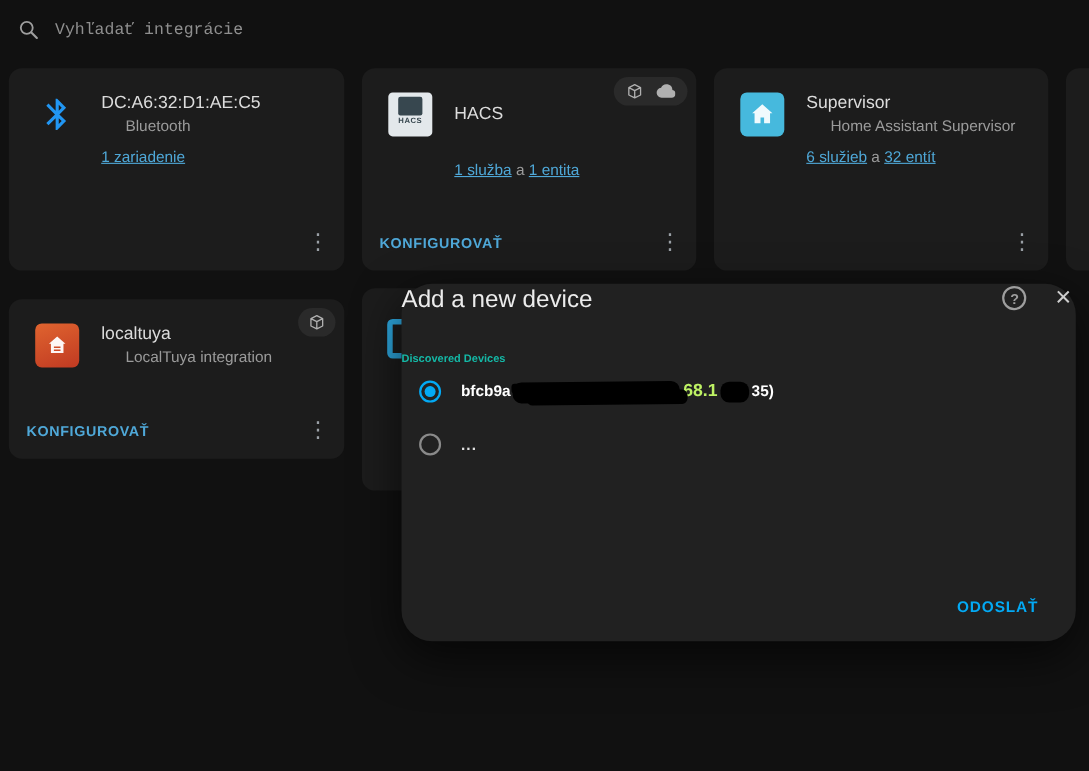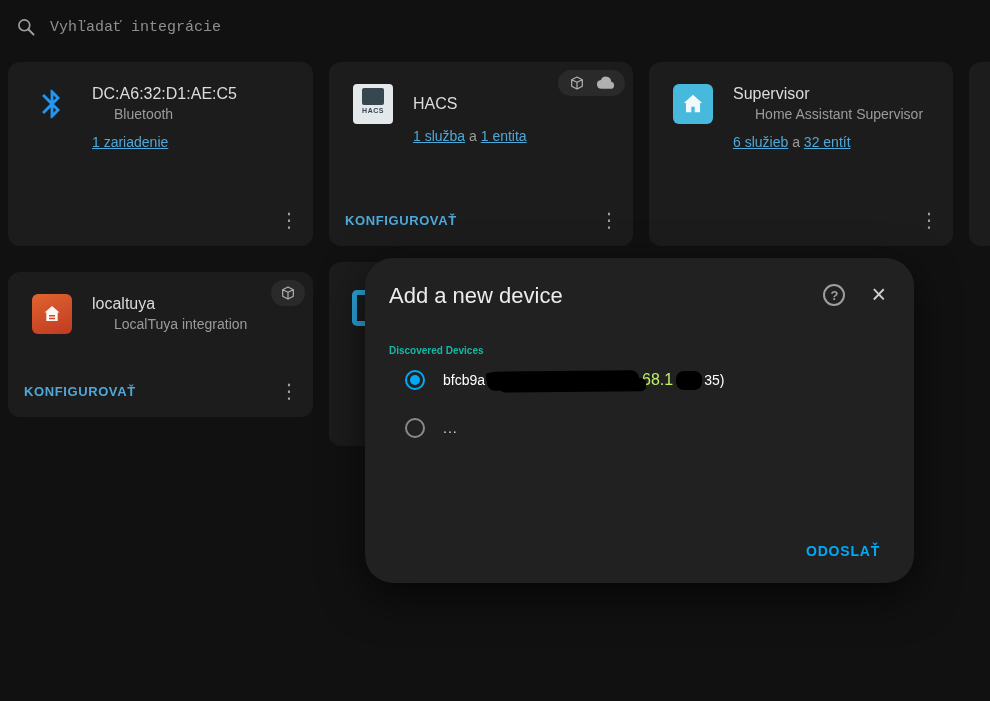--- a/index.html
+++ b/index.html
@@ -34,35 +34,35 @@
   .hacs-logo{background:#e3e8eb;border-radius:4px;flex-direction:column;gap:2px;padding-top:4px;align-items:center;justify-content:flex-start;}
   .hacs-logo .head{width:22px;height:17px;background:#37474f;border-radius:2px;}
   .hacs-logo .word{font-size:7px;font-weight:bold;color:#37474f;letter-spacing:.5px;}
   .supervisor-bg{background:var(--supervisor-bg);}
   .localtuya-bg{background:linear-gradient(160deg,#e0642f,#c03a22);}
 
   
   .sliver-icon{position:absolute;left:23px;top:28px;width:36px;height:36px;border:5px solid #2da8e0;border-radius:5px;}
 
   
-  .dialog{position:absolute;left:365px;top:258px;width:549px;height:325px;background:var(--dialog-bg);border-radius:28px;box-shadow:0 14px 44px rgba(0,0,0,.65);padding:24px;z-index:10;}
+  .dialog{position:absolute;left:365px;top:258px;width:613px;height:325px;background:var(--dialog-bg);border-radius:28px;box-shadow:0 14px 44px rgba(0,0,0,.65);z-index:10;}
   .dlg-head{display:flex;align-items:flex-start;gap:8px;}
   .dlg-title{font-size:22px;font-weight:500;color:#ececec;flex:1;line-height:28px;}
   .round-btn{background:none;border:none;cursor:pointer;color:#b9b9b9;padding:0;}
   .help-circle{width:22px;height:22px;border:2px solid #9e9e9e;border-radius:50%;display:flex;align-items:center;justify-content:center;font-size:13px;font-weight:bold;color:#9e9e9e;margin-top:2px;}
   .close-x{font-size:25px;line-height:24px;color:#cfcfcf;margin:0 4px 0 18px;}
   .dlg-body{margin-top:24px;font-size:15px;line-height:23px;color:#ededed;max-width:545px;}
   .chip{display:inline-block;background:#0e0e0e;border-radius:4px;padding:1px 9px;margin:0 6px;font-family:"DejaVu Sans Mono",monospace;font-weight:bold;letter-spacing:2px;font-size:12px;color:#fff;vertical-align:1px;}
   .dlg-section{margin-top:35px;font-size:10px;font-weight:bold;color:#14b8a6;}
   .opt-row{display:flex;align-items:center;gap:18px;height:48px;padding-left:16px;}
   .radio{width:20px;height:20px;border-radius:50%;flex:0 0 20px;position:relative;cursor:pointer;}
   .radio.on{border:2px solid var(--accent);}
   .radio.on::after{content:"";position:absolute;left:3px;top:3px;width:10px;height:10px;border-radius:50%;background:var(--accent);}
   .radio.off{border:2px solid #8a8a8a;}
-  .opt-label{font-size:14px;font-weight:normal;color:#fff;display:flex;align-items:center;}
+  .opt-label{font-size:14px;font-weight:bold;color:#fff;display:flex;align-items:flex-start;}
   .redact{display:inline-block;background:#000;height:19px;border-radius:8px;vertical-align:middle;}
   .redact.r1{width:152px;margin:0 2px;box-shadow:10px 5px 0 -3px #000,-6px -4px 0 -5px #000;transform:rotate(-.6deg);}
   .redact.r2{width:26px;margin:0 2px;}
   .redact-mid{font-size:16px;color:#bef264;margin:0 1px;}
   .submit-btn{position:absolute;right:26px;bottom:16px;background:none;border:none;color:var(--accent);font-size:14px;font-weight:bold;letter-spacing:.8px;cursor:pointer;padding:8px;font-family:"Liberation Sans",sans-serif;}
 
   svg{display:block;}
 </style>
 </head>
 <body>
@@ -106,21 +106,21 @@
   </div>
   <div class="card-head">
     <div class="icon-box hacs-logo">
       <div class="head"></div>
       <div class="word">HACS</div>
     </div>
     <div>
       <div class="card-title" style="margin-top:10px;">HACS</div>
     </div>
   </div>
-  <div class="link-row" style="margin-top:4px;">
+  <div class="link-row" style="margin-top:22px;">
     <a>1 služba</a>
     <span> a </span>
     <a>1 entita</a>
   </div>
   <div class="card-foot">
     <button class="cfg-btn">KONFIGUROVAŤ</button>
     <button class="menu-btn">⋮</button>
   </div>
 </div>
 

